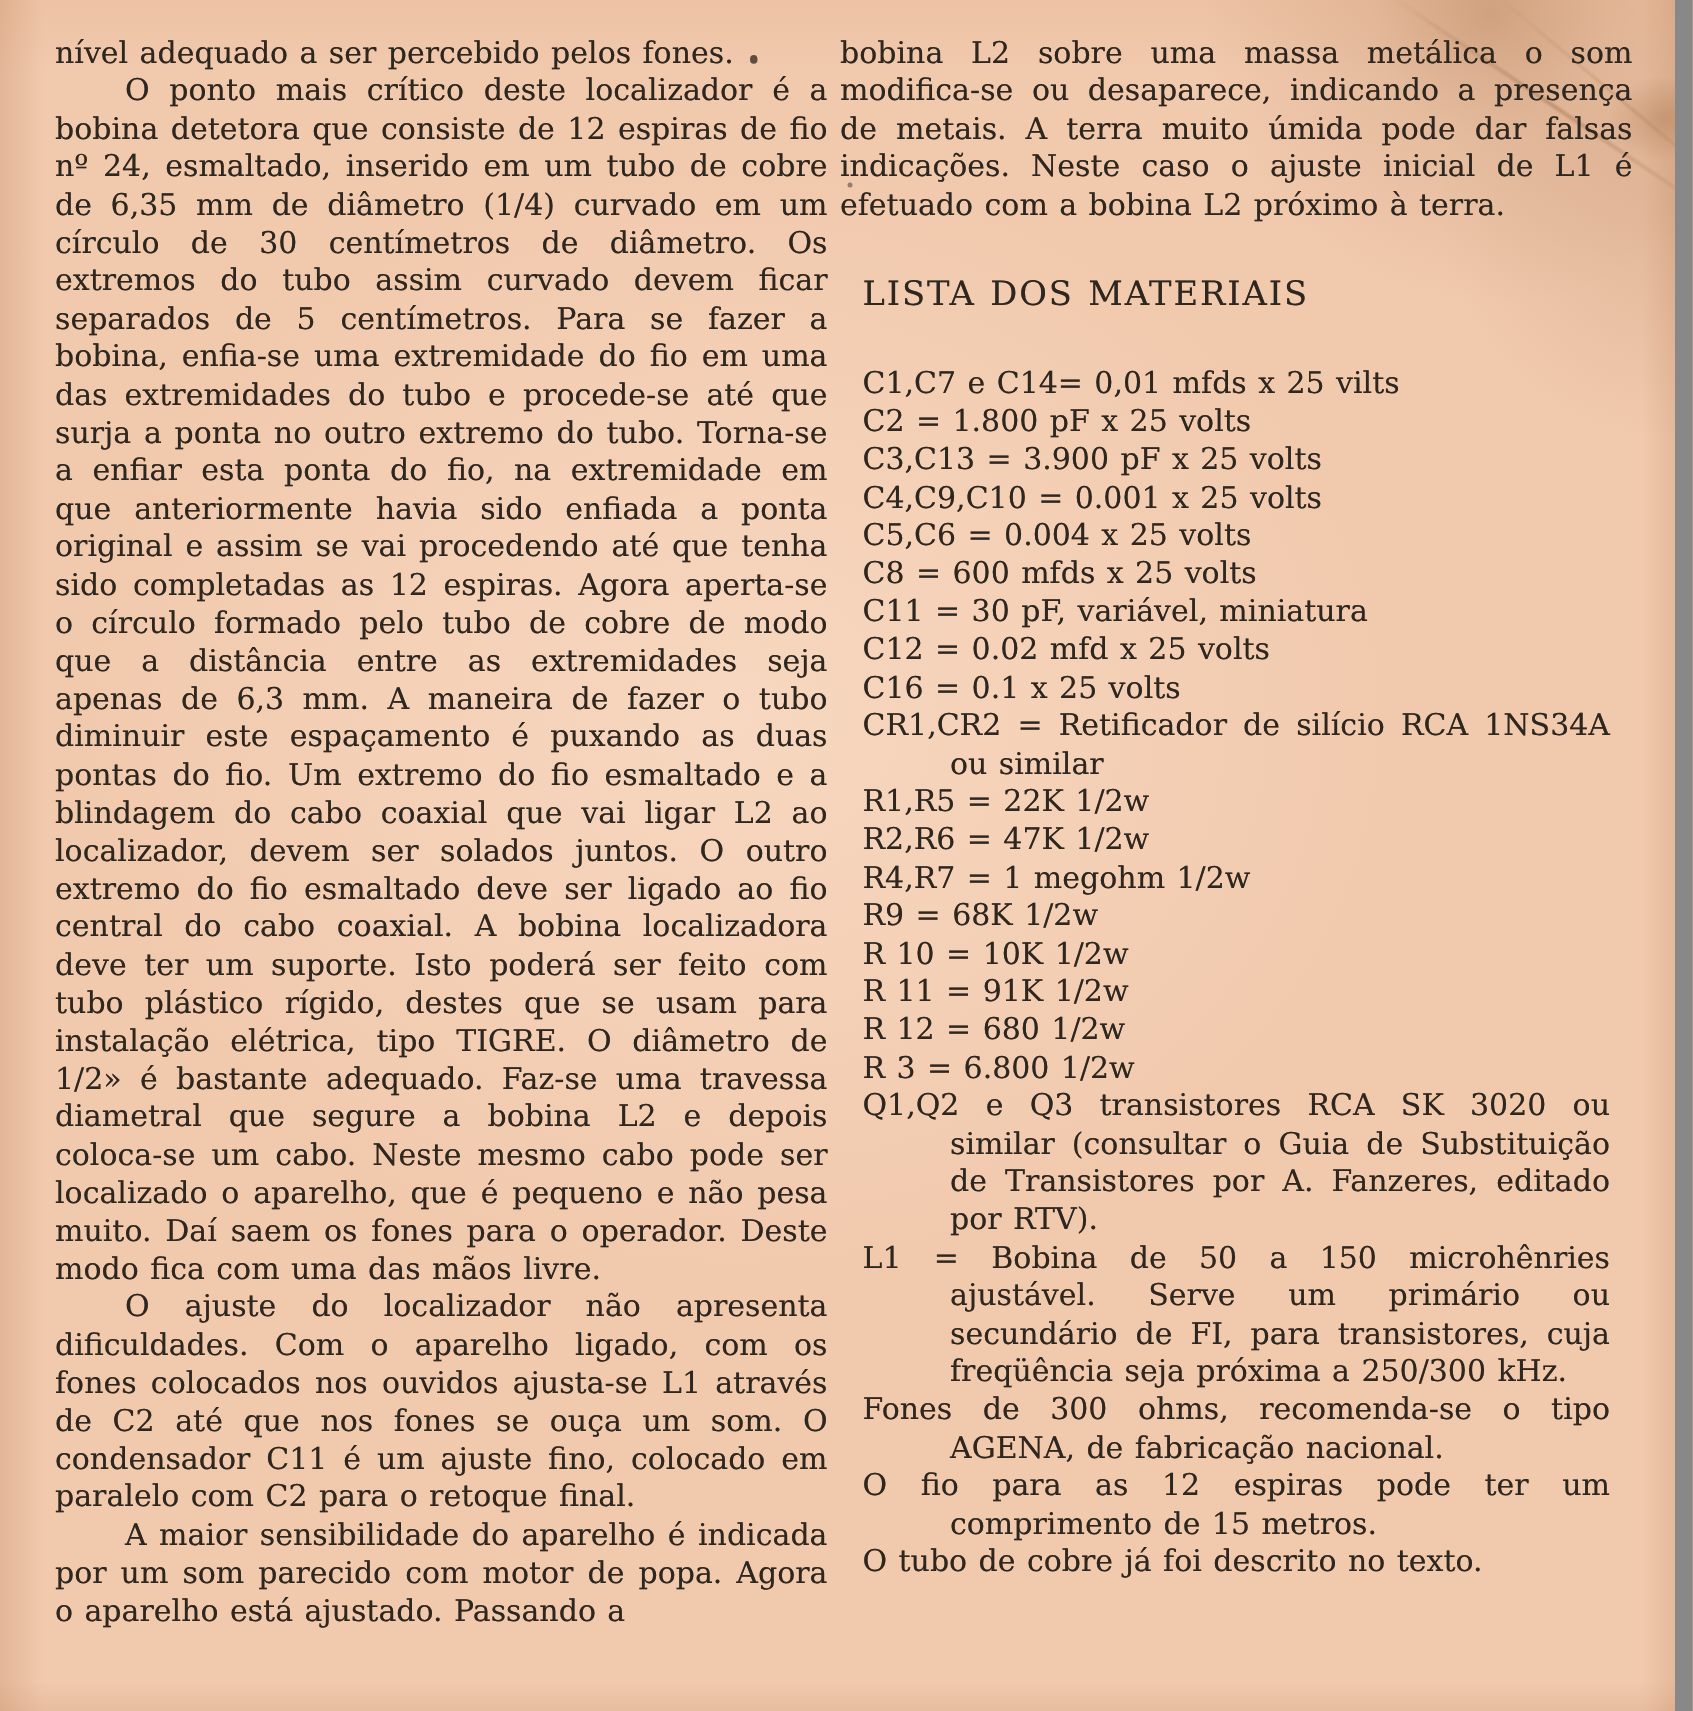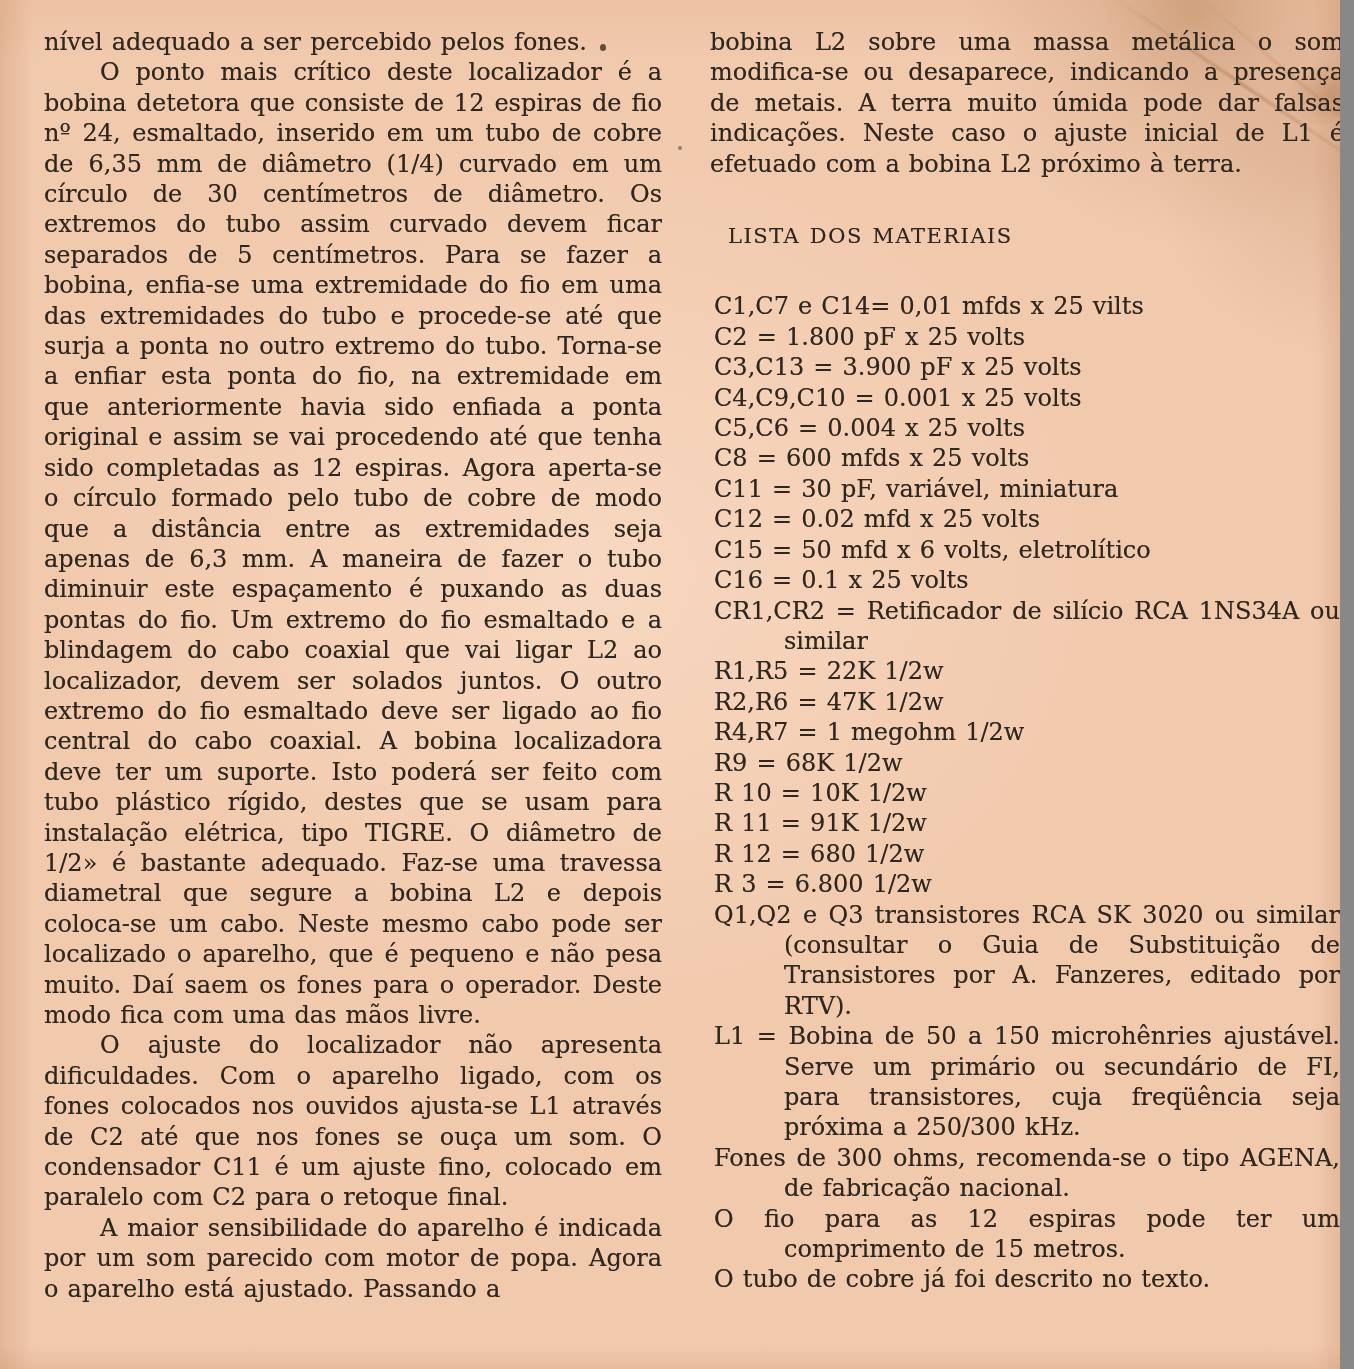--- a/index.html
+++ b/index.html
@@ -51,34 +51,34 @@
   .col {
     position: absolute;
     top: 27px;
     font-size: 24px;
     line-height: 30.4px;
     text-align: justify;
     text-shadow: 0 0 0.5px rgba(55,42,30,0.55);
     word-spacing: 1.5px;
   }
   .col-left  { left: 44px;  width: 618px; }
-  .col-right { left: 710px; width: 634px; }
+  .col-right { left: 672px; width: 634px; }
 
   .col p { margin: 0; }
   .col-left p + p { text-indent: 56px; }
 
   .materials-heading {
     margin: 42px 0 40px 18px;
-    font-size: 21px;
+    font-size: 27px;
     font-weight: normal;
     letter-spacing: 1.5px;
     text-align: left;
     white-space: nowrap;
   }
-  .materials-list { margin: 4px; }
+  .materials-list { margin: 18px; }
   .mat {
     padding-left: 70px;
     text-indent: -70px;
     text-align: justify;
   }
 </style>
 </head>
 <body>
 
 <div class="page">
@@ -103,21 +103,20 @@
 
     <div class="materials-list">
       <div class="mat">C1,C7 e C14= 0,01 mfds x 25 vilts</div>
       <div class="mat">C2 = 1.800 pF x 25 volts</div>
       <div class="mat">C3,C13 = 3.900 pF x 25 volts</div>
       <div class="mat">C4,C9,C10 = 0.001 x 25 volts</div>
       <div class="mat">C5,C6 = 0.004 x 25 volts</div>
       <div class="mat">C8 = 600 mfds x 25 volts</div>
       <div class="mat">C11 = 30 pF, variável, miniatura</div>
       <div class="mat">C12 = 0.02 mfd x 25 volts</div>
-      <div class="mat">C15 = 50 mfd x 6 volts, eletrolítico</div>
       <div class="mat">C16 = 0.1 x 25 volts</div>
       <div class="mat">CR1,CR2 = Retificador de silício RCA 1NS34A ou similar</div>
       <div class="mat">R1,R5 = 22K 1/2w</div>
       <div class="mat">R2,R6 = 47K 1/2w</div>
       <div class="mat">R4,R7 = 1 megohm 1/2w</div>
       <div class="mat">R9 = 68K 1/2w</div>
       <div class="mat">R 10 = 10K 1/2w</div>
       <div class="mat">R 11 = 91K 1/2w</div>
       <div class="mat">R 12 = 680 1/2w</div>
       <div class="mat">R 3 = 6.800 1/2w</div>

